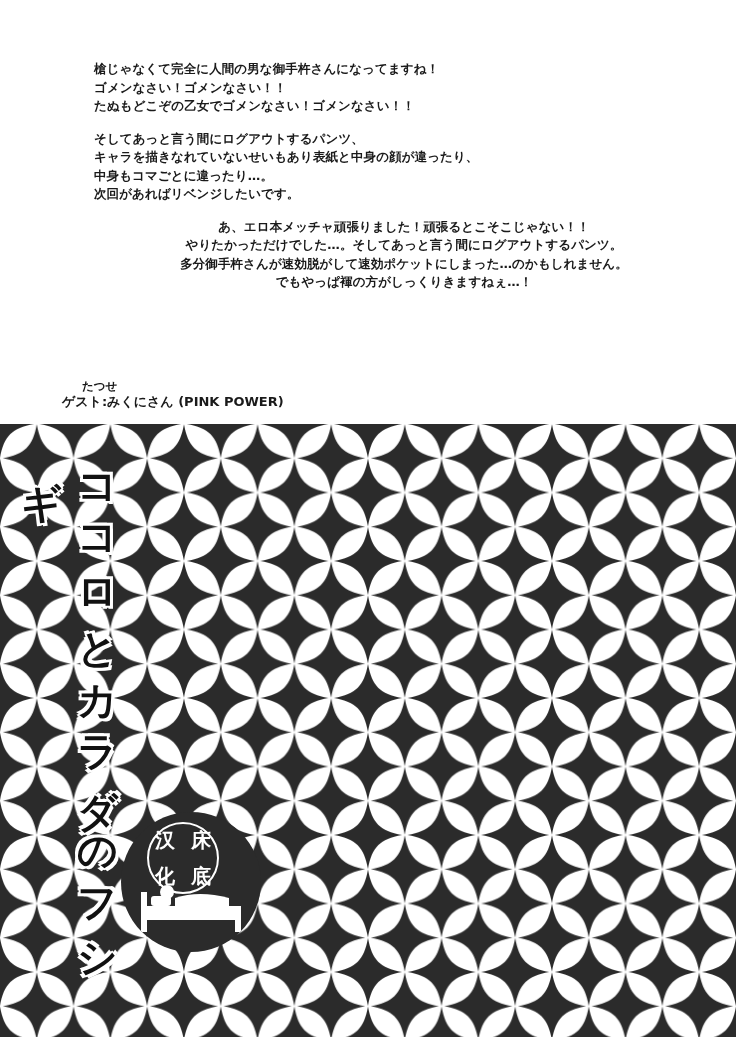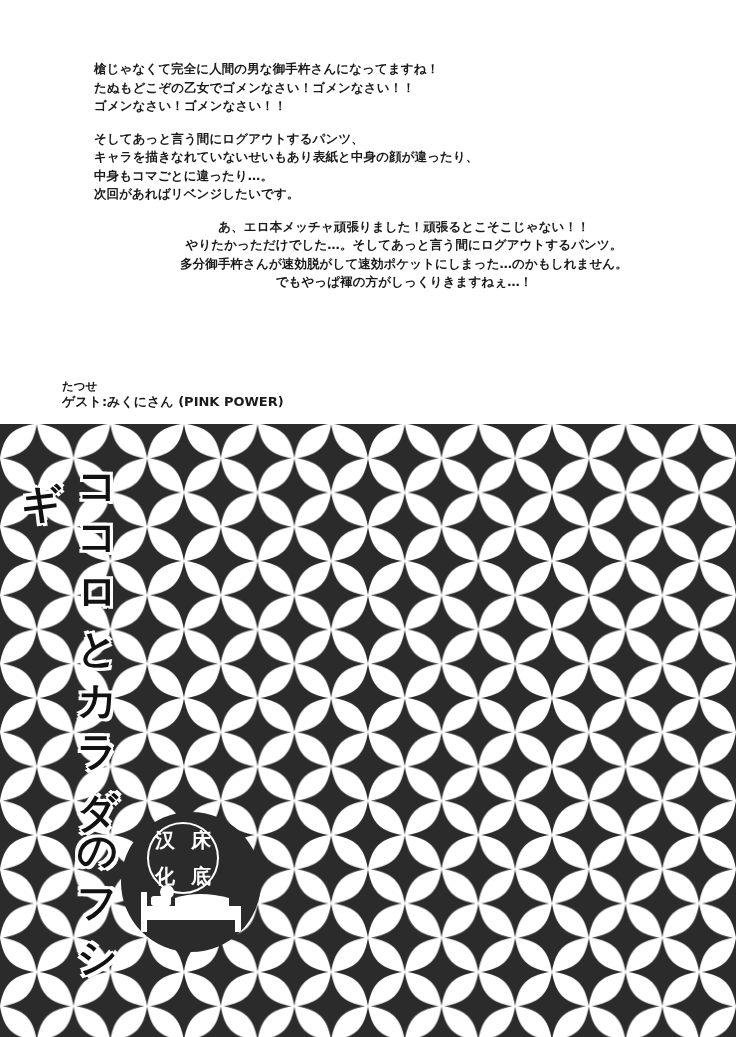--- a/index.html
+++ b/index.html
@@ -40,20 +40,21 @@
   .signature {
     position: absolute;
     left: 62px;
     top: 378px;
   }
   .sig-name {
     font-size: 11.5px;
     line-height: 16px;
     font-weight: 600;
     color: #1a1a1a;
+    margin-left: 20px;
   }
   .sig-guest {
     font-size: 13px;
     line-height: 15px;
     font-weight: 600;
     color: #1a1a1a;
   }
 
   
   .pattern-panel {
@@ -138,22 +139,22 @@
 </style>
 </head>
 <body>
 
 <div id="page">
 
   <div class="afterword">
 
     <div class="para">
       <div class="line">槍じゃなくて完全に人間の男な御手杵さんになってますね！</div>
+      <div class="line">ゴメンなさい！ゴメンなさい！！</div>
       <div class="line">たぬもどこぞの乙女でゴメンなさい！ゴメンなさい！！</div>
-      <div class="line">ゴメンなさい！ゴメンなさい！！</div>
     </div>
 
     <div class="para">
       <div class="line">そしてあっと言う間にログアウトするパンツ、</div>
       <div class="line">キャラを描きなれていないせいもあり表紙と中身の顔が違ったり、</div>
       <div class="line">中身もコマごとに違ったり…。</div>
       <div class="line">次回があればリベンジしたいです。</div>
     </div>
 
     <div class="para">

